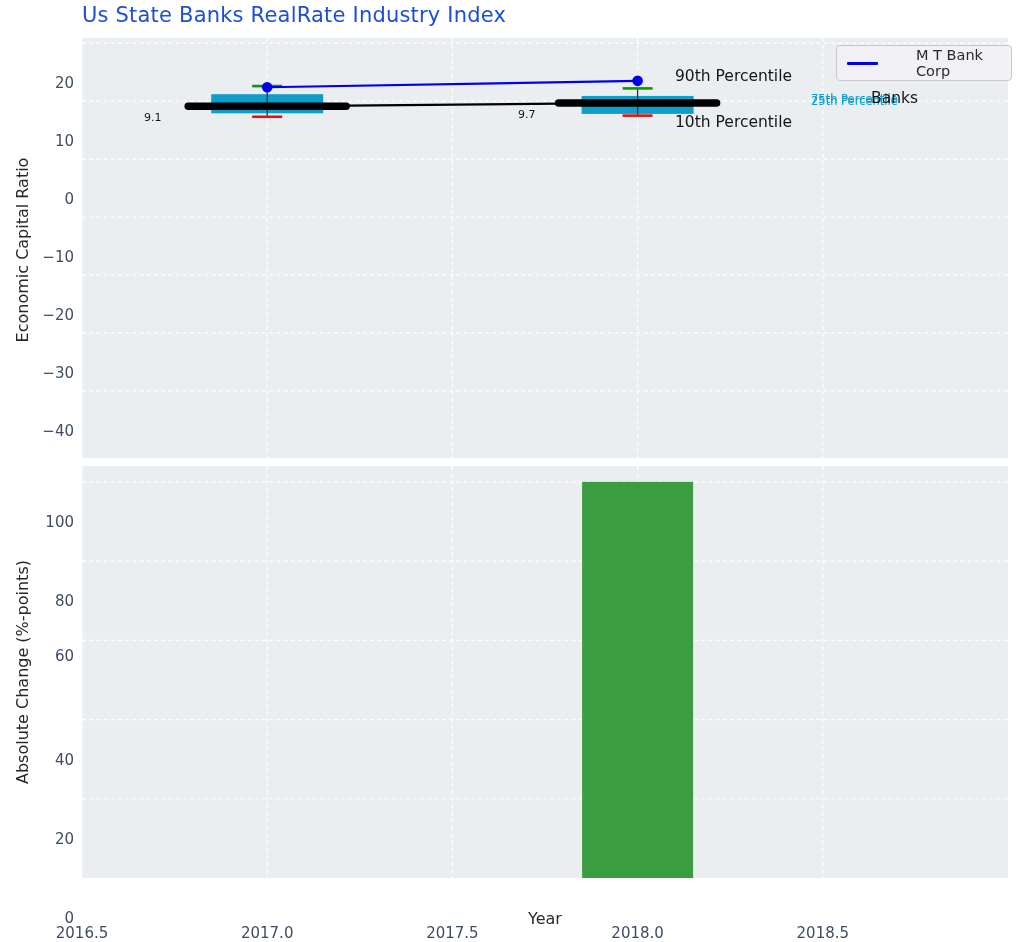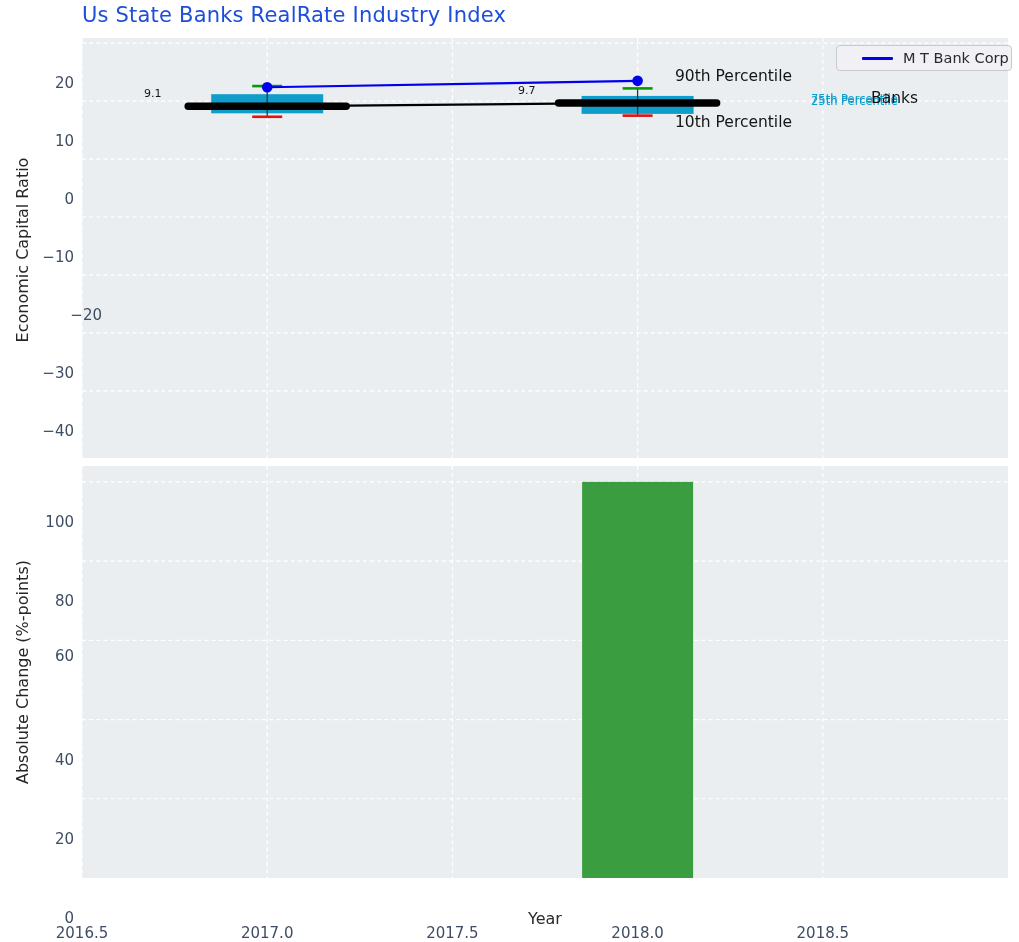--- a/index.html
+++ b/index.html
@@ -23,27 +23,27 @@
     position:absolute;left:82px;top:909px;width:926px;text-align:center;
     font-size:16px;color:#2b2b2b;
   }
   .tick{
     position:absolute;font-size:15px;color:#3e4d63;white-space:nowrap;margin-top:40px;
   }
   .ytick{width:74px;text-align:right;left:0;}
   .ytick-b{width:74px;text-align:right;left:0;}
   .xtick{width:90px;text-align:center;top:884px;}
   .ann{position:absolute;white-space:nowrap;line-height:1.1;}
-  .ann-small{font-size:11px;color:#141414;}
+  .ann-small{font-size:11px;color:#141414;margin-top:24px;}
   .ann-big{font-size:15.5px;color:#141414;}
   .ann-cyan{font-size:11.5px;color:#0f9dca;}
   .legend{
-    position:absolute;left:836px;top:45px;width:176px;height:26px;
+    position:absolute;left:836px;top:45px;width:176px;height:36px;
     background:rgba(241,241,245,.88);border:1px solid #c8c8d2;border-radius:4px;
-    display:flex;align-items:center;box-sizing:border-box;padding-left:25px;
+    display:flex;align-items:center;box-sizing:border-box;padding-left:10px;gap:28px;
   }
   .legend-line{width:31px;height:3px;background:#0000ee;border-radius:1px;flex:0 0 auto;}
   .legend-text{font-size:14.5px;color:#2a2a2a;margin-left:10px;}
 </style>
 </head>
 <body>
 
 <div class="fig-title">Us State Banks RealRate Industry Index</div>
 
 <div class="ylab" style="left:22px;top:250px;">Economic Capital Ratio</div>
@@ -107,21 +107,21 @@
 <div class="legend">
   <span class="legend-line"></span>
   <span class="legend-text">M T Bank Corp</span>
 </div>
 
 <div id="tickLayer">
     <div class="tick ytick" style="top: 34.2138px;">20</div>
     <div class="tick ytick" style="top: 92.1448px;">10</div>
     <div class="tick ytick" style="top: 150.076px;">0</div>
     <div class="tick ytick" style="top: 208.007px;">−10</div>
-    <div class="tick ytick" style="top: 265.938px; padding-left: 28px;">−20</div>
+    <div class="tick ytick" style="top: 265.938px;">−20</div>
     <div class="tick ytick" style="top: 323.869px;">−30</div>
     <div class="tick ytick" style="top: 381.8px;">−40</div>
     <div class="tick ytick-b" style="top: 472.846px;">100</div>
     <div class="tick ytick-b" style="top: 552.077px;">80</div>
     <div class="tick ytick-b" style="top: 607px;">60</div>
     <div class="tick ytick-b" style="top: 710.538px;">40</div>
     <div class="tick ytick-b" style="top: 789.769px;">20</div>
     <div class="tick ytick-b" style="top: 869px;">0</div>
     <div class="tick xtick" style="left: 37px;">2016.5</div>
     <div class="tick xtick" style="left: 222.2px;">2017.0</div>

